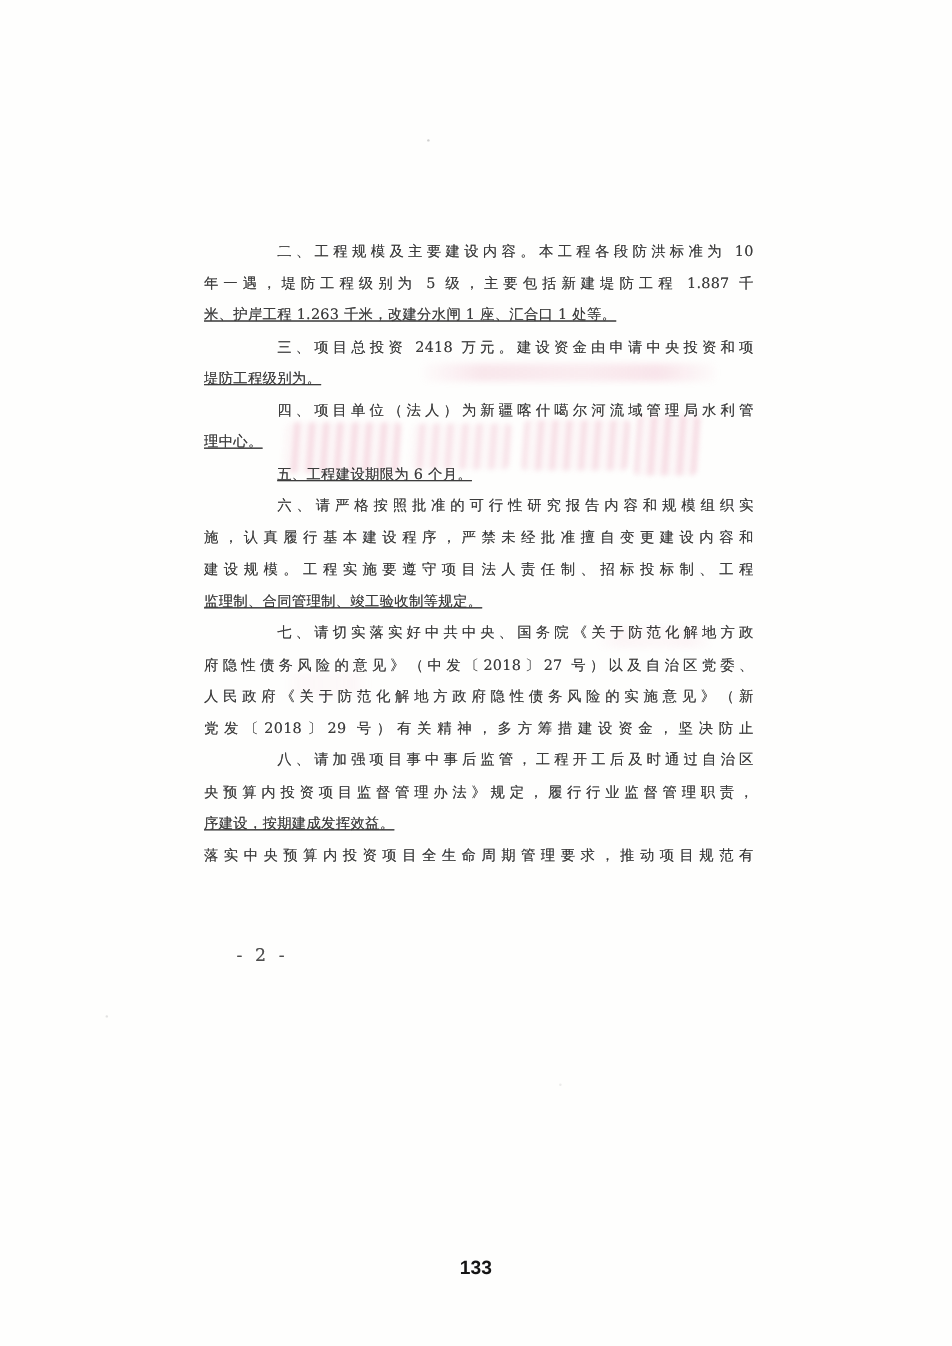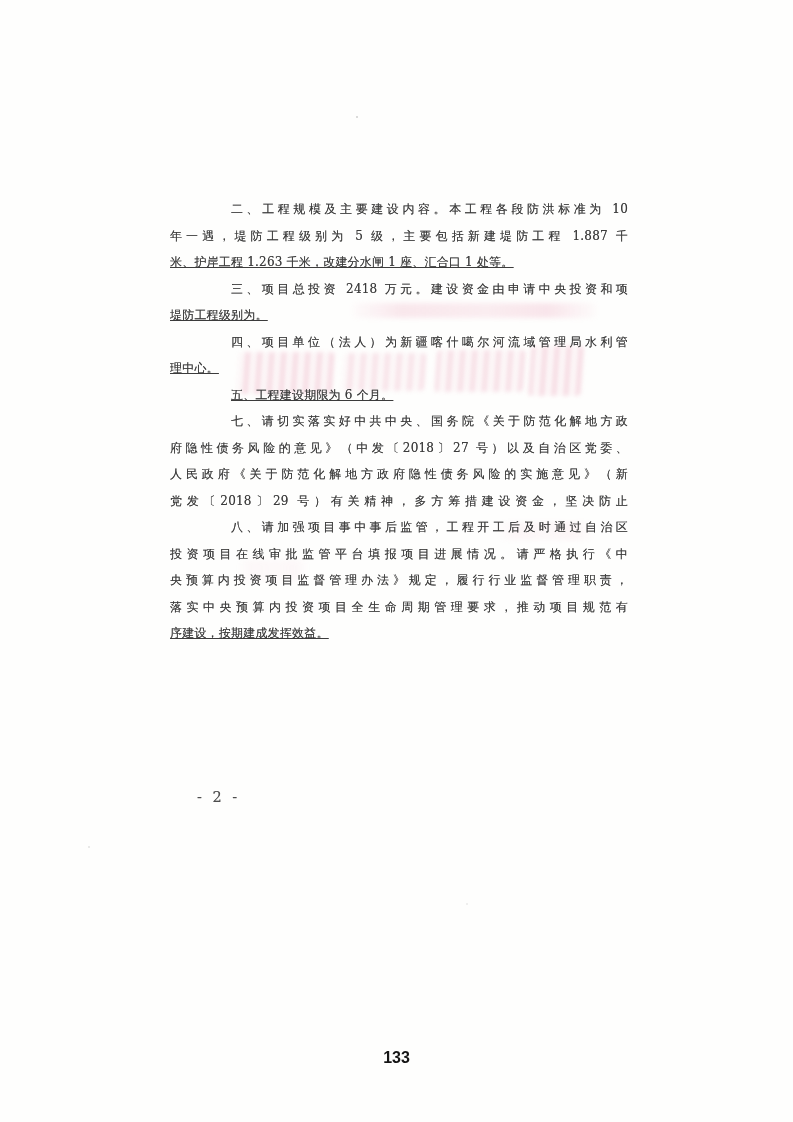--- a/index.html
+++ b/index.html
@@ -104,31 +104,36 @@
         <span class="line last">堤防工程级别为。</span>
       </p>
       <p class="para">
         <span class="line first">四、项目单位（法人）为新疆喀什噶尔河流域管理局水利管</span>
         <span class="line last">理中心。</span>
       </p>
       <p class="para">
         <span class="line first last">五、工程建设期限为 6 个月。</span>
       </p>
       <p class="para">
+        <span class="line first">六、请严格按照批准的可行性研究报告内容和规模组织实</span>
+        <span class="line">施，认真履行基本建设程序，严禁未经批准擅自变更建设内容和</span>
+        <span class="line">建设规模。工程实施要遵守项目法人责任制、招标投标制、工程</span>
+        <span class="line last">监理制、合同管理制、竣工验收制等规定。</span>
+      </p>
+      <p class="para">
         <span class="line first">七、请切实落实好中共中央、国务院《关于防范化解地方政</span>
         <span class="line">府隐性债务风险的意见》（中发〔2018〕27 号）以及自治区党委、</span>
         <span class="line">人民政府《关于防范化解地方政府隐性债务风险的实施意见》（新</span>
         <span class="line">党发〔2018〕29 号）有关精神，多方筹措建设资金，坚决防止</span>
       </p>
       <p class="para">
         <span class="line first">八、请加强项目事中事后监管，工程开工后及时通过自治区</span>
-        <span class="line">投资项目在线审批监管平台填报项目进展情况。请严格执行《中</span>
         <span class="line">央预算内投资项目监督管理办法》规定，履行行业监督管理职责，</span>
+        <span class="line last">序建设，按期建成发挥效益。</span>
         <span class="line">落实中央预算内投资项目全生命周期管理要求，推动项目规范有</span>
-        <span class="line last">序建设，按期建成发挥效益。</span>
       </p>
     </div>
 
   <div class="doc-footer">- 2 -</div>
 
   <div class="pdf-page-num">133</div>
 
 </div>
 
 </body></html>

